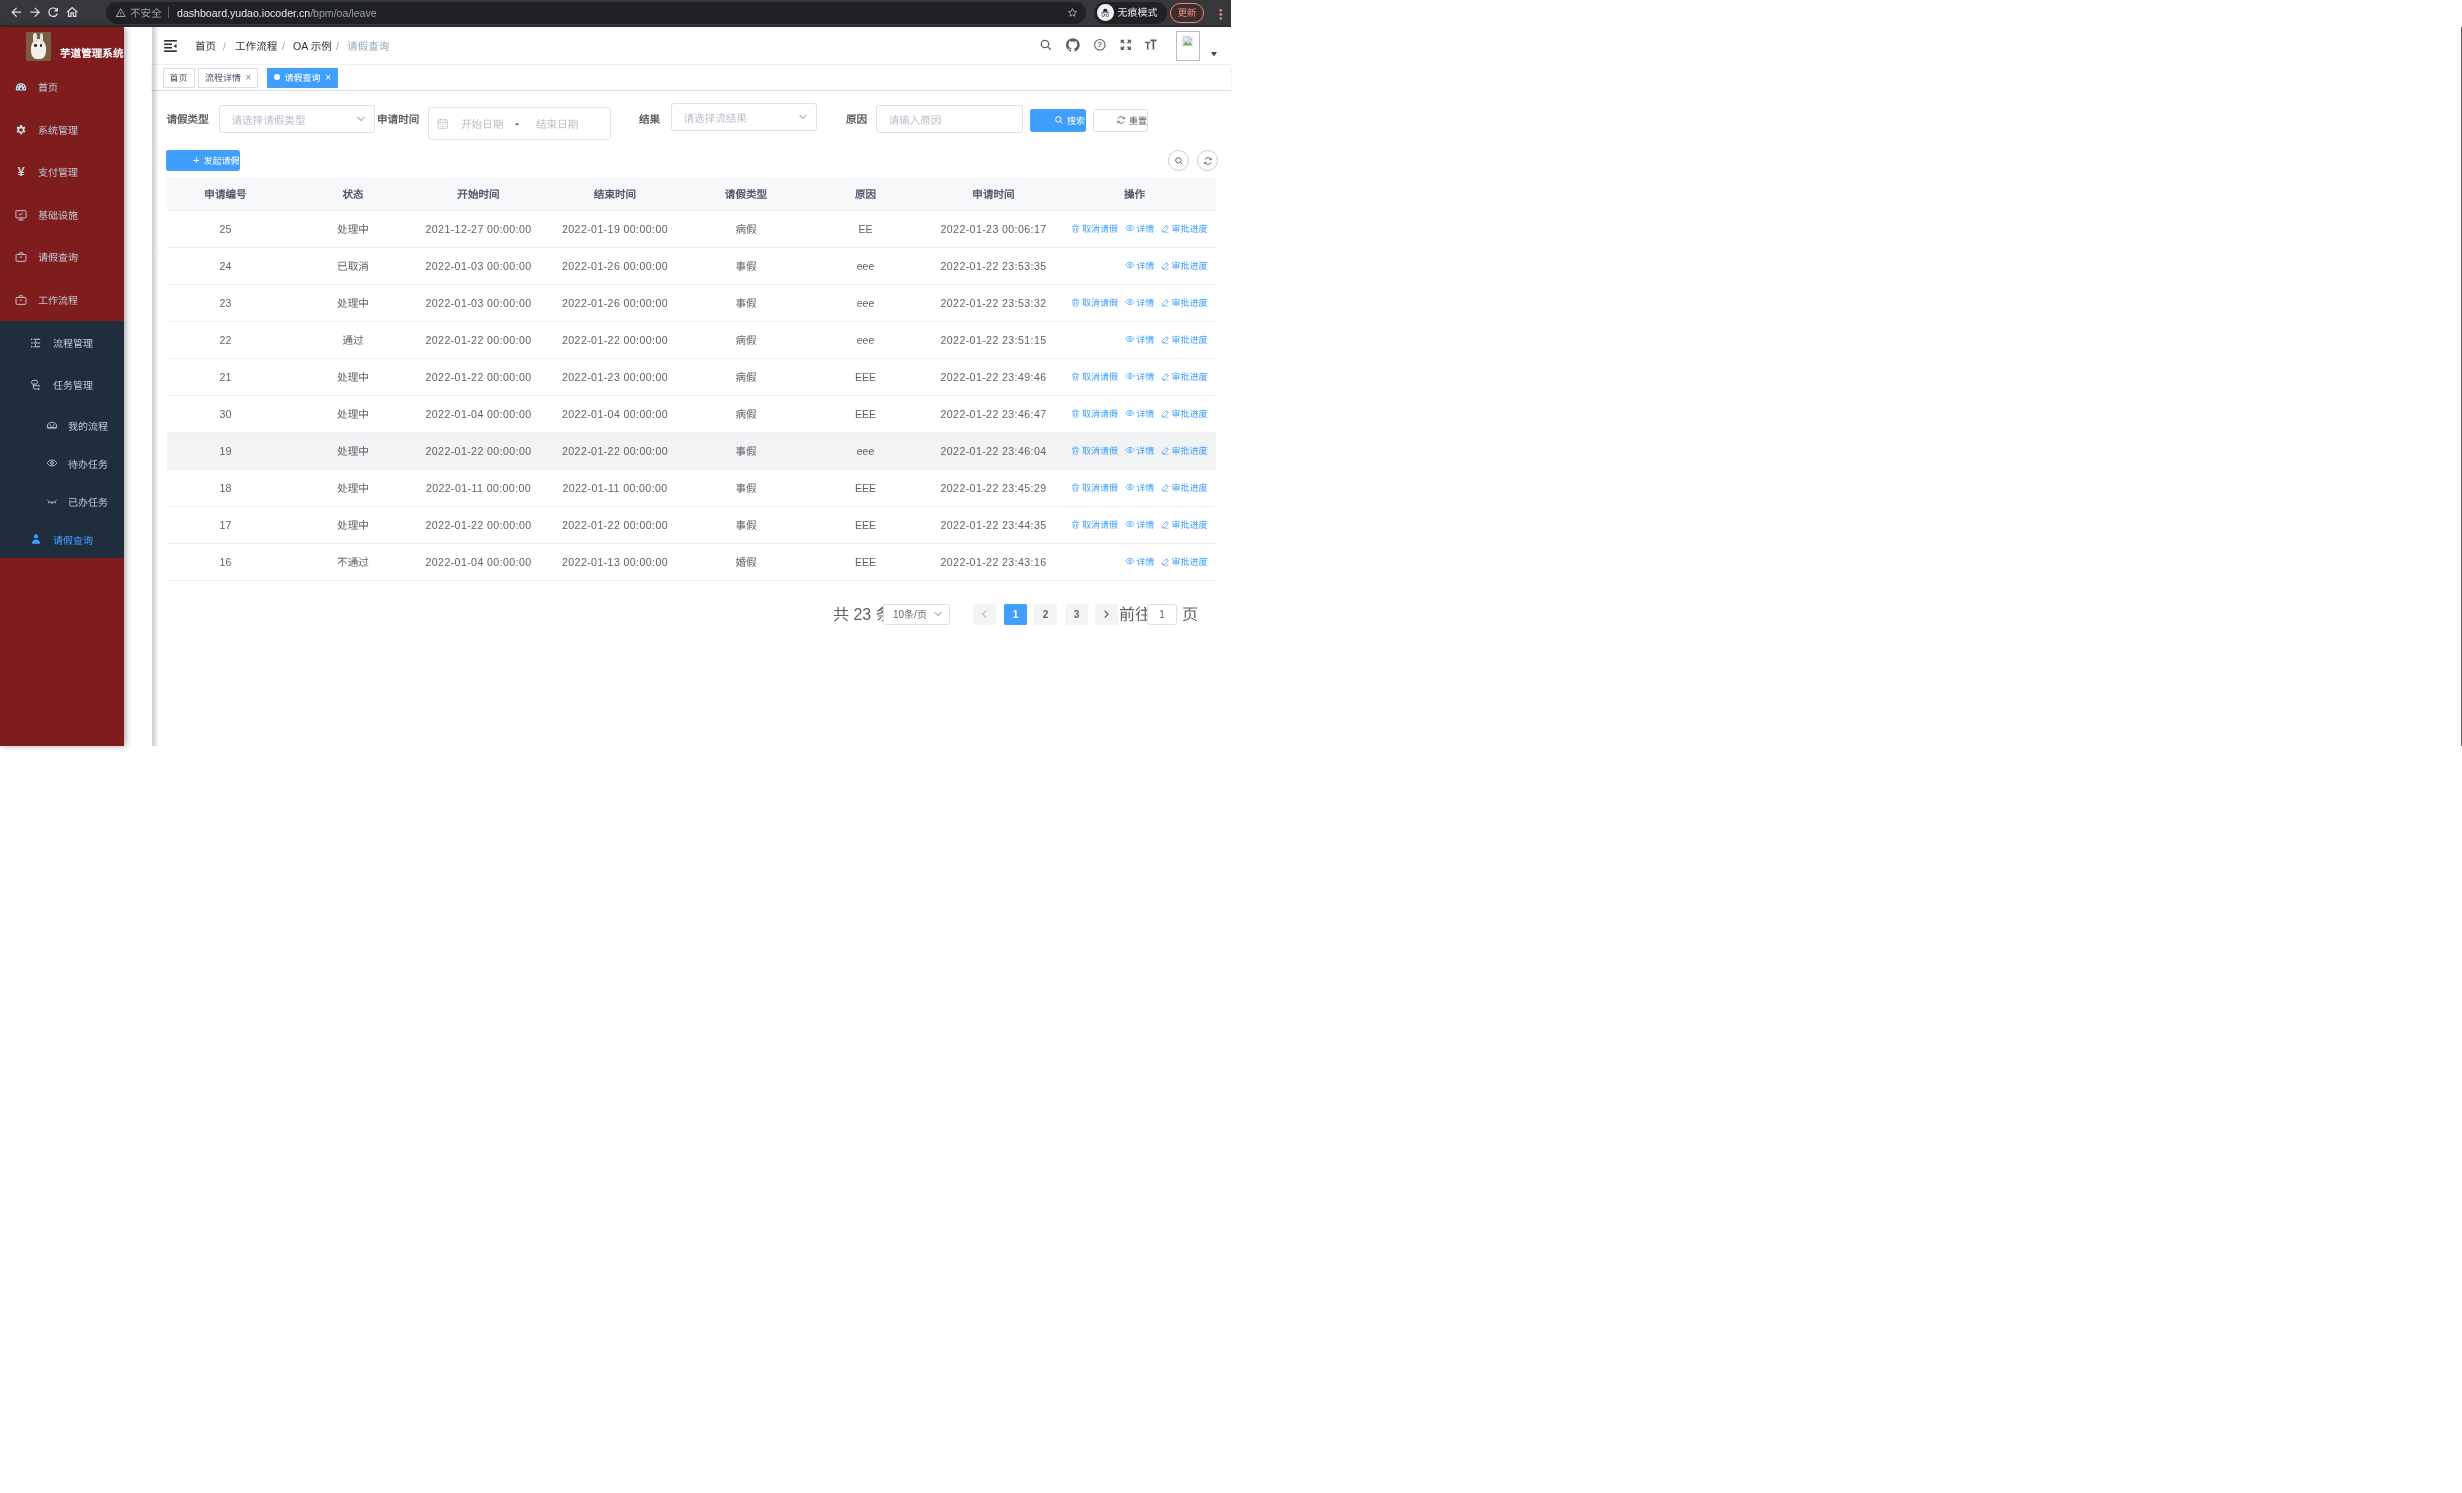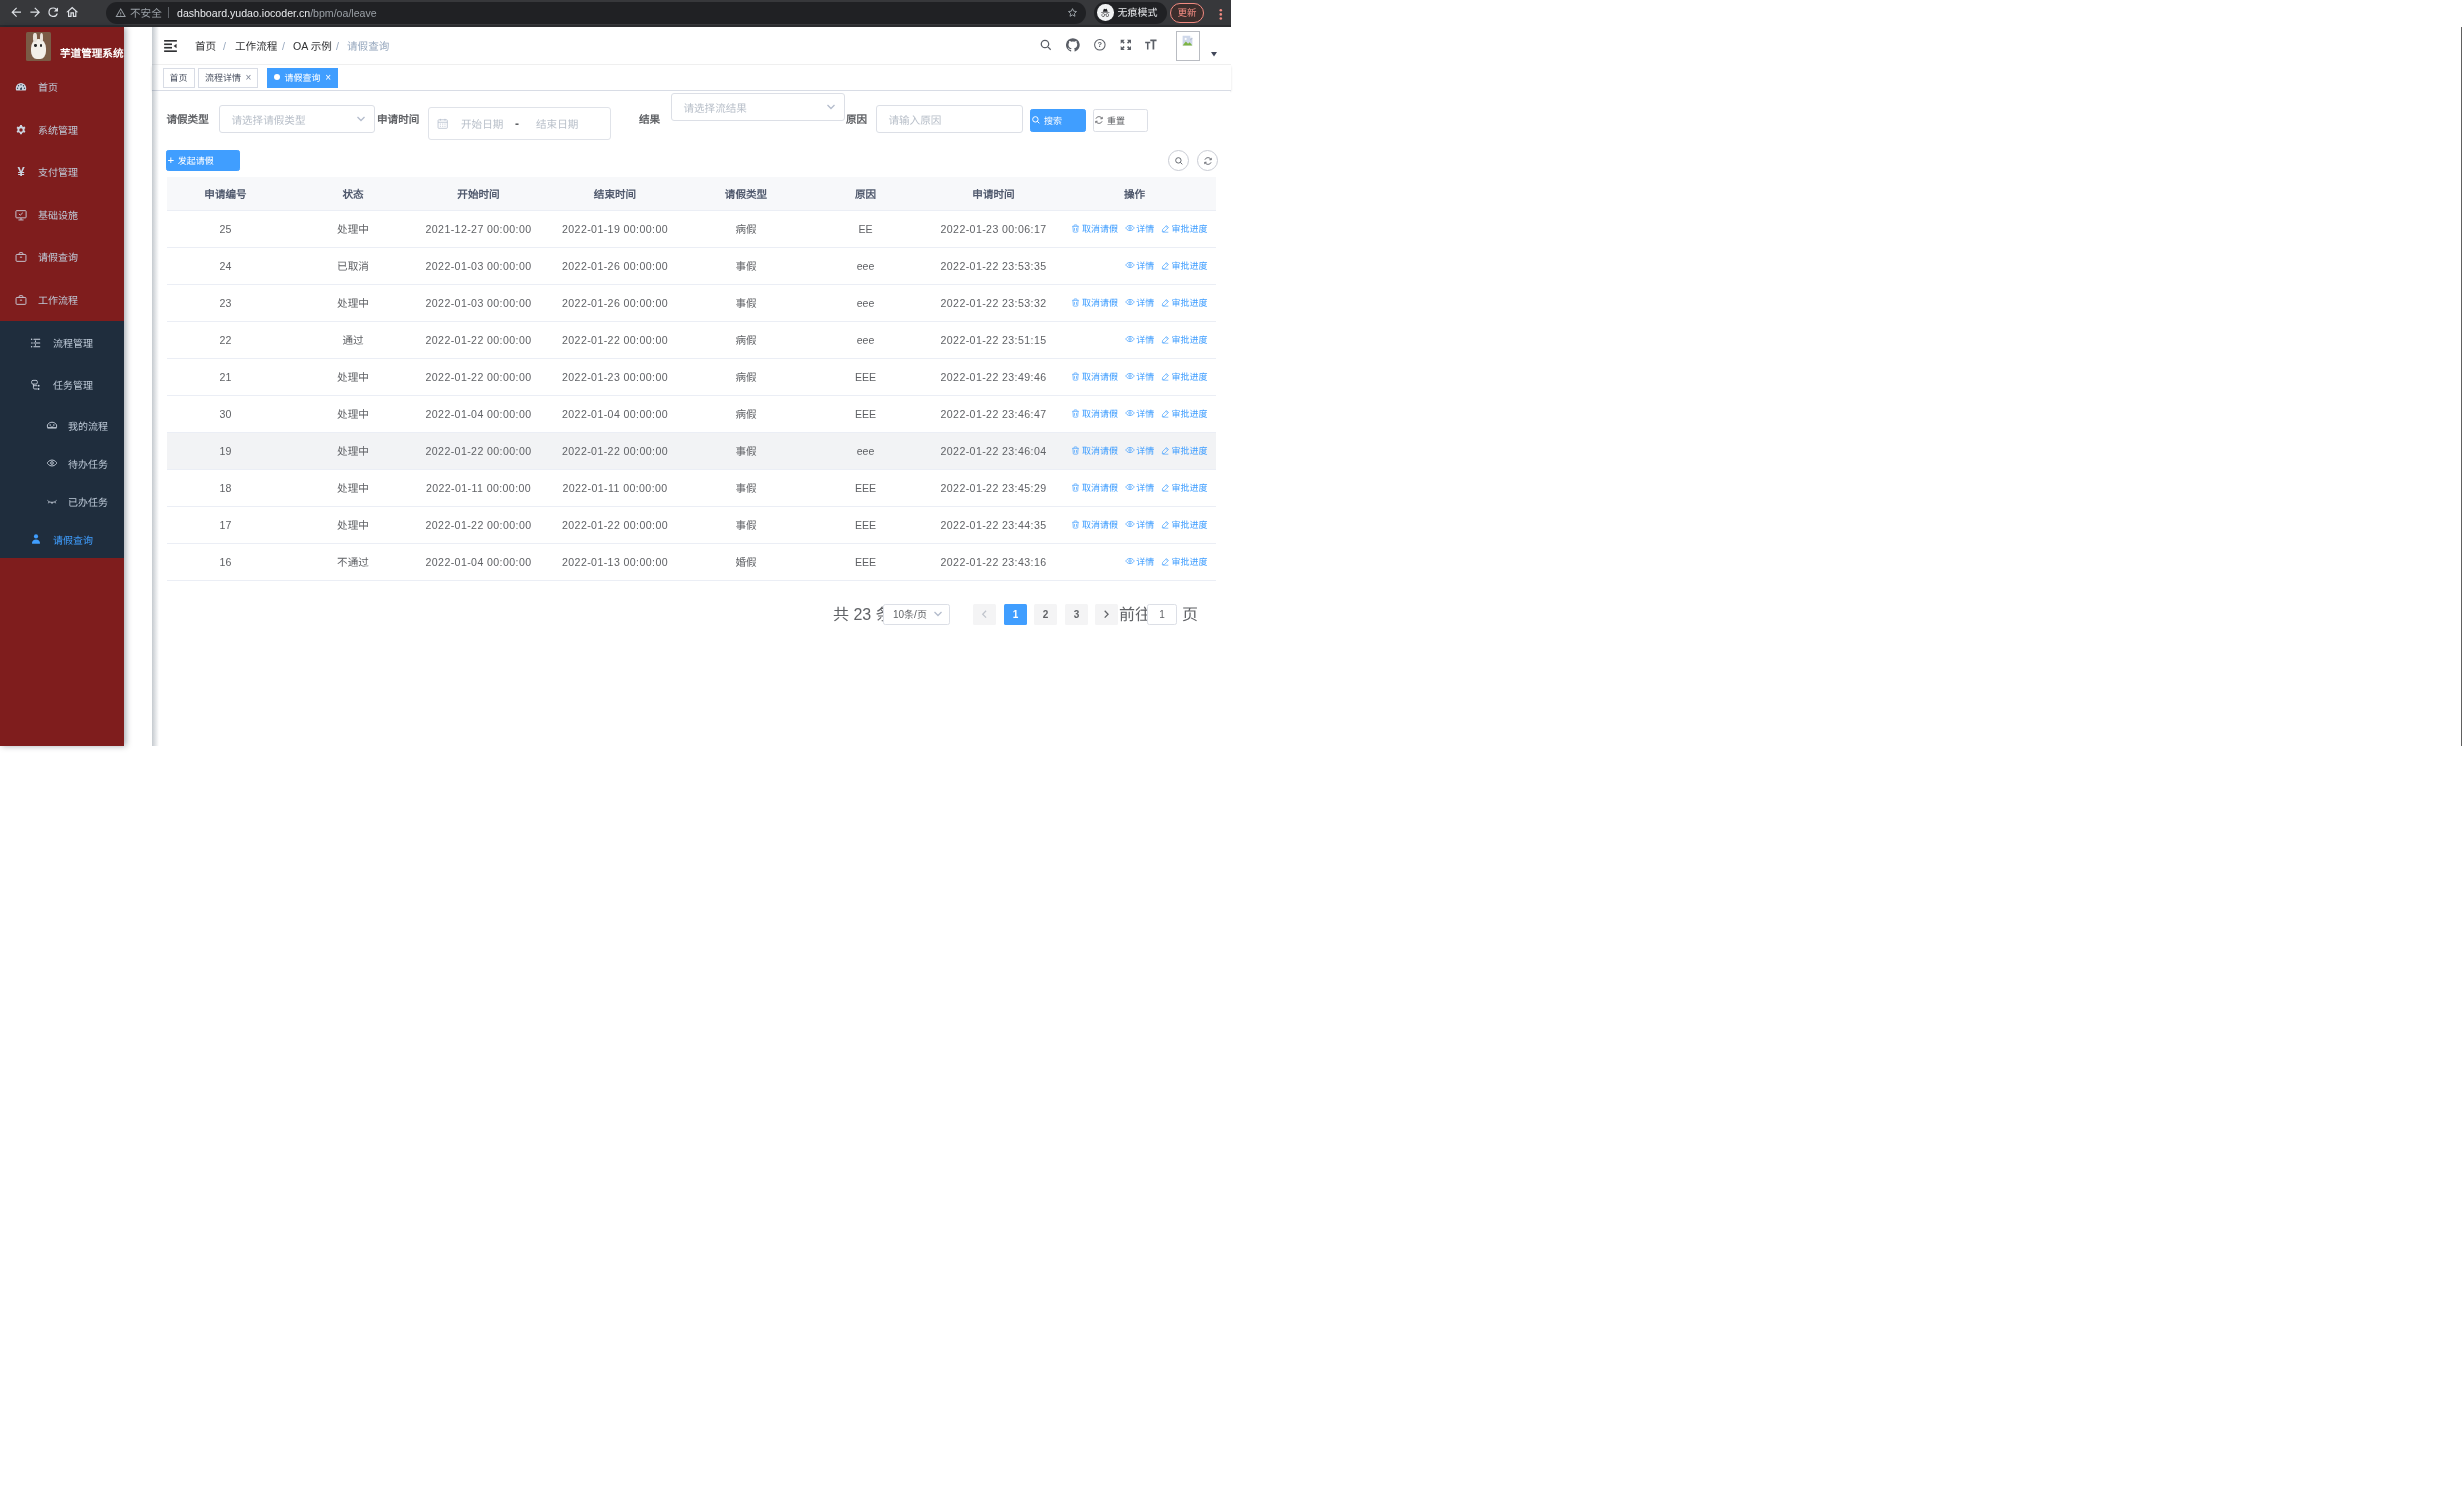--- a/index.html
+++ b/index.html
@@ -31,21 +31,21 @@
 .tag{position:absolute;top:2.7px;height:20px;line-height:18px;border:0.8px solid #d8dce5;background:#fff;color:#495060;font-size:9px;padding:0 6px;white-space:nowrap}
 .tag.act{background:#409eff;border-color:#409eff;color:#fff}
 .tag .dot{display:inline-block;width:6px;height:6px;border-radius:50%;background:#fff;margin-right:4.6px;vertical-align:0.8px}
 .tag .x{display:inline-block;margin-left:4.6px;font-size:10px;vertical-align:0}
 
 #content{position:absolute;left:152px;top:91px;width:1078px;height:656px;background:#fff}
 .flabel{position:absolute;height:28px;line-height:28px;font-weight:700;font-size:10.6px;color:#606266;white-space:nowrap}
 .fbox{position:absolute;border:0.8px solid #dcdfe6;border-radius:3px;background:#fff}
 .ph{color:#b8bfc9;font-size:10.6px;position:absolute;top:0;height:100%;display:flex;align-items:center;white-space:nowrap}
 .fchev{position:absolute;right:7.6px;top:50%;width:10px;height:10px;margin-top:-5.3px}
-.btn{position:absolute;border-radius:2.3px;font-size:9px;display:flex;align-items:center;justify-content:flex-start;white-space:nowrap}
+.btn{position:absolute;border-radius:2.3px;font-size:9px;display:flex;align-items:center;justify-content:flex-end;white-space:nowrap}
 .btn.blue{background:#409eff;color:#fff;border:0.8px solid #409eff}
 .btn.plain{background:#fff;color:#606266;border:0.8px solid #dcdfe6}
 .cbtn{position:absolute;width:21px;height:21px;border:0.8px solid #c9ccd4;border-radius:50%;background:#fff}
 
 #tbl{position:absolute;left:15px;top:86px;width:1049px;border-collapse:collapse;table-layout:fixed}
 #tbl th{background:#f7f8fa;color:#515a6e;font-weight:700;font-size:10.6px;height:33px;border-bottom:0.8px solid #ebeef5;text-align:center;padding:0}
 #tbl td{color:#606266;font-size:10.6px;height:37px;border-bottom:0.8px solid #ebeef5;text-align:center;padding:0;white-space:nowrap}
 #tbl tr.hl td{background:#f2f3f5}
 .lnk{color:#409eff;font-size:9px;white-space:nowrap}
 .lnk svg{vertical-align:-0.8px;margin-right:1.5px}
@@ -333,21 +333,21 @@
           <rect x="4" y="11" width="1.6" height="1.1"></rect>
           <rect x="7.2" y="11" width="1.6" height="1.1"></rect>
           <rect x="10.4" y="11" width="1.6" height="1.1"></rect>
         </g>
       </svg>
   <div class="ph" style="left:32px">开始日期</div>
   <div style="position:absolute;left:86px;top:0;height:100%;display:flex;align-items:center;color:#606266;font-weight:700">-</div>
   <div class="ph" style="left:107px">结束日期</div>
 </div>
 <div class="flabel" style="left:487px;top:14.4px">结果</div>
-<div class="fbox" style="left:519px;top:2px;width:174px;height:28px">
+<div class="fbox" style="left:519px;top:12px;width:146px;height:28px">
   <div class="ph" style="left:11.4px">请选择流结果</div>
       <svg class="fchev" viewBox="0 0 10 10">
         <path fill="none" stroke="#b4bccc" stroke-width="1.3" d="M1.5 3l3.5 3.5L8.5 3"></path>
       </svg>
 </div>
 <div class="flabel" style="left:694px;top:14.4px">原因</div>
 <div class="fbox" style="left:724px;top:14.4px;width:147px;height:28px">
   <div class="ph" style="left:11.4px">请输入原因</div>
 </div>
 <div class="btn blue" style="left:878px;top:17.5px;width:56px;height:23px"><svg width="10" height="10" viewBox="0 0 24 24" style="margin-right:3px">

